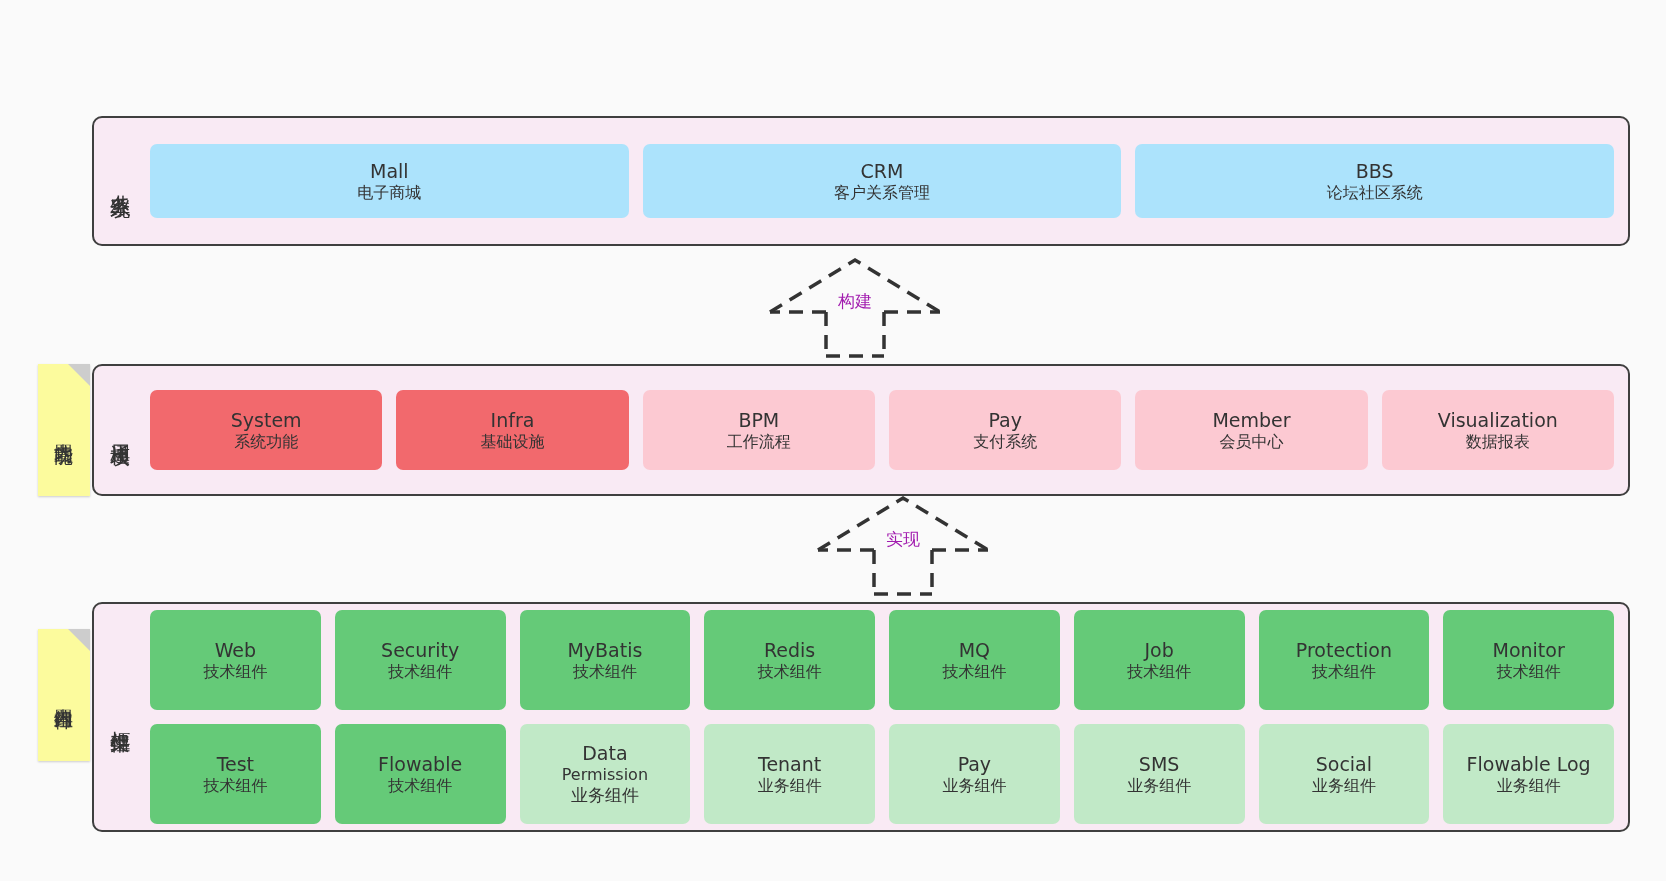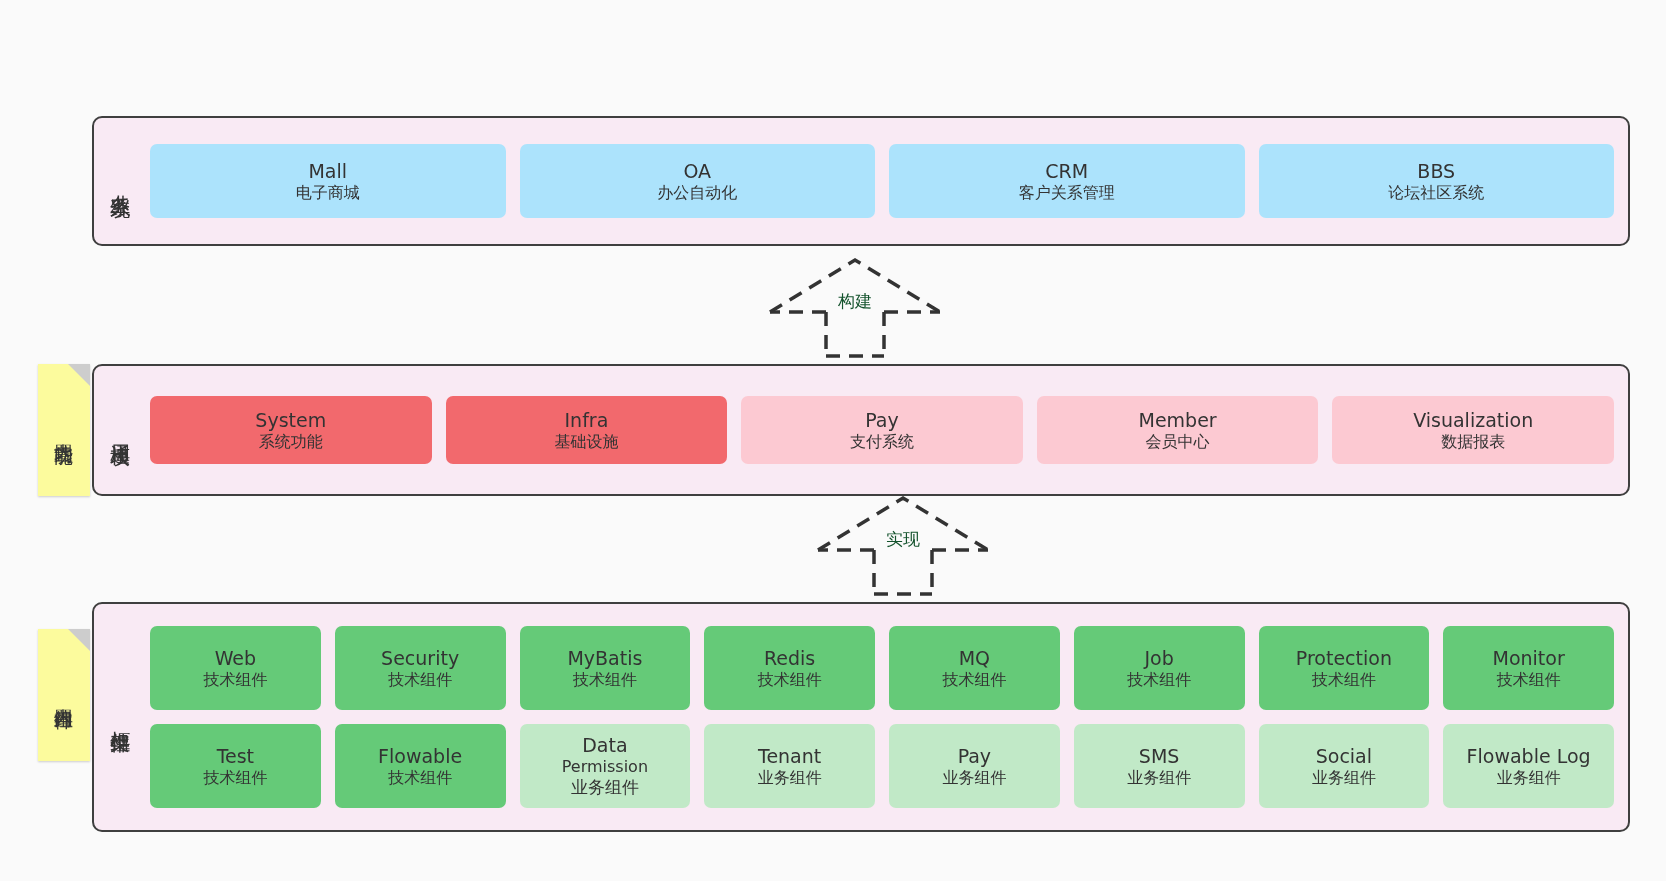--- a/index.html
+++ b/index.html
@@ -81,22 +81,22 @@
   .c-pink      { background: #fcc9d2; }
   .c-green     { background: #65ca78; }
   .c-greenlite { background: #c1e9c7; }
 
   
   #layer-business { left: 92px;  top: 116px; width: 1538px; height: 130px; }
   #layer-common   { left: 92px;  top: 364px; width: 1538px; height: 132px; }
   #layer-frame    { left: 92px;  top: 602px; width: 1538px; height: 230px; }
 
   #layer-business .card { height: 74px; }
-  #layer-common   .card { height: 68px; }
-  #layer-frame    .card { height: 84px; }
+  #layer-common   .card { height: 80px; }
+  #layer-frame    .card { height: 100px; }
 
   
   .sticky {
     position: absolute;
     width: 52px;
     background: #fcfb9d;
     box-shadow: 0 1px 2px rgba(0,0,0,0.18);
     display: flex;
     align-items: center;
     justify-content: center;
@@ -126,21 +126,21 @@
     width: 190px;
     height: 106px;
   }
   .connector svg { display: block; }
   .connector .conn-label {
     position: absolute;
     left: 50%;
     transform: translateX(-50%);
     top: 38px;
     font-size: 17px;
-    color: #14532d;
+    color: #a21caf;
     background: transparent;
     padding: 0 2px;
     white-space: nowrap;
     user-select: none;
   }
   #connector-build   { left: 760px; top: 252px; }
   #connector-realize { left: 808px; top: 490px; }
 </style>
 </head>
 <body>
@@ -149,24 +149,20 @@
 
   <div class="layer" id="layer-business">
     <div class="layer-label">业务系统</div>
     <div class="layer-body">
       <div class="row">
         <div class="card c-blue">
           <span class="t1">Mall</span>
           <span class="t2">电子商城</span>
         </div>
         <div class="card c-blue">
-          <span class="t1">OA</span>
-          <span class="t2">办公自动化</span>
-        </div>
-        <div class="card c-blue">
           <span class="t1">CRM</span>
           <span class="t2">客户关系管理</span>
         </div>
         <div class="card c-blue">
           <span class="t1">BBS</span>
           <span class="t2">论坛社区系统</span>
         </div>
       </div>
     </div>
   </div>
@@ -185,20 +181,24 @@
       <div class="row">
         <div class="card c-red">
           <span class="t1">System</span>
           <span class="t2">系统功能</span>
         </div>
         <div class="card c-red">
           <span class="t1">Infra</span>
           <span class="t2">基础设施</span>
         </div>
         <div class="card c-pink">
+          <span class="t1">BPM</span>
+          <span class="t2">工作流程</span>
+        </div>
+        <div class="card c-pink">
           <span class="t1">Pay</span>
           <span class="t2">支付系统</span>
         </div>
         <div class="card c-pink">
           <span class="t1">Member</span>
           <span class="t2">会员中心</span>
         </div>
         <div class="card c-pink">
           <span class="t1">Visualization</span>
           <span class="t2">数据报表</span>

